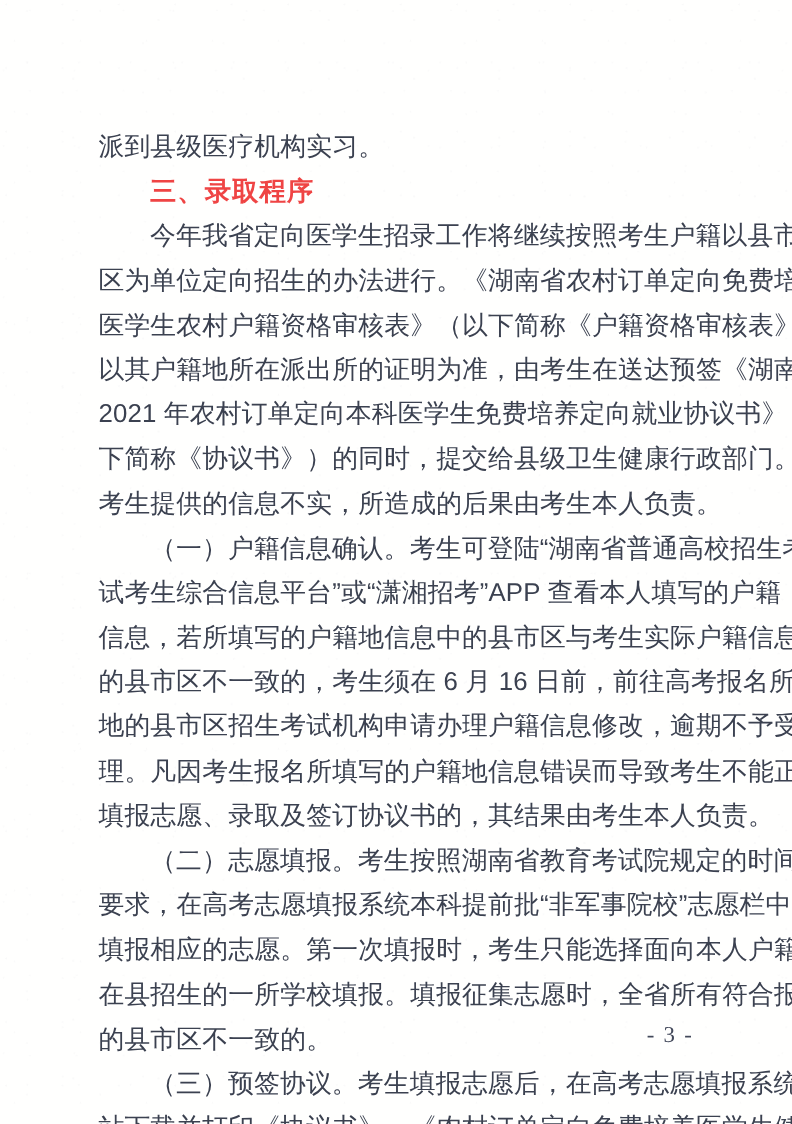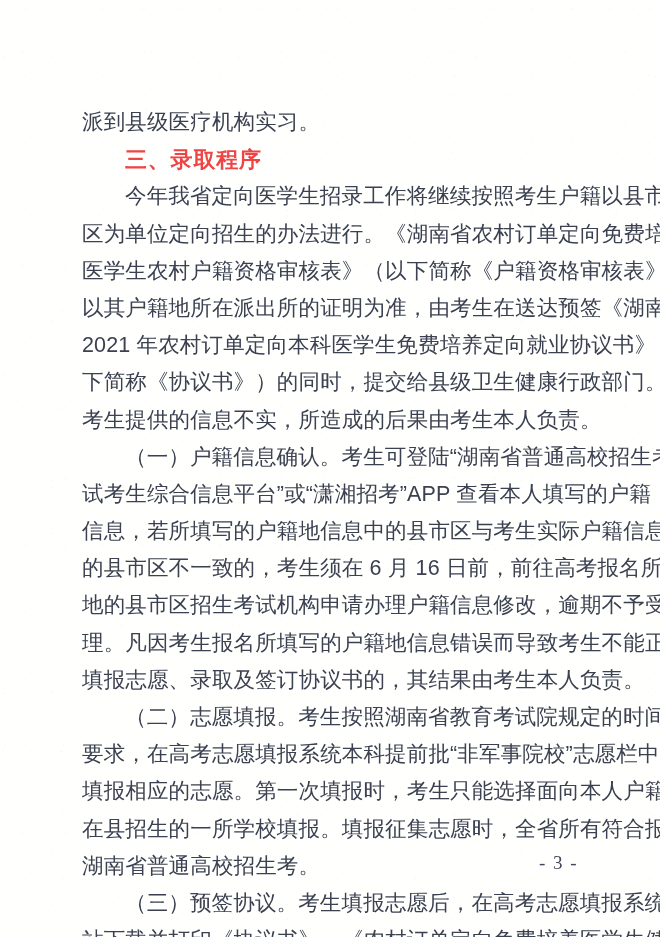--- a/index.html
+++ b/index.html
@@ -123,21 +123,21 @@
       <div class="line">地的县市区招生考试机构申请办理户籍信息修改，逾期不予受</div>
       <div class="line">理。凡因考生报名所填写的户籍地信息错误而导致考生不能正常</div>
       <div class="line">填报志愿、录取及签订协议书的，其结果由考生本人负责。</div>
     </div>
 
     <div>
       <div class="line indent">（二）志愿填报。考生按照湖南省教育考试院规定的时间和</div>
       <div class="line">要求，在高考志愿填报系统本科提前批“非军事院校”志愿栏中</div>
       <div class="line">填报相应的志愿。第一次填报时，考生只能选择面向本人户籍所</div>
       <div class="line">在县招生的一所学校填报。填报征集志愿时，全省所有符合报考</div>
-      <div class="line">湖南省普通高校招生考。</div>
+      <div class="line">的县市区不一致的。</div>
     </div>
 
     <div>
       <div class="line indent">（三）预签协议。考生填报志愿后，在高考志愿填报系统网</div>
       <div class="line">站下载并打印《协议书》、《农村订单定向免费培养医学生健康</div>
 
     </div>
 
   </div>
 

